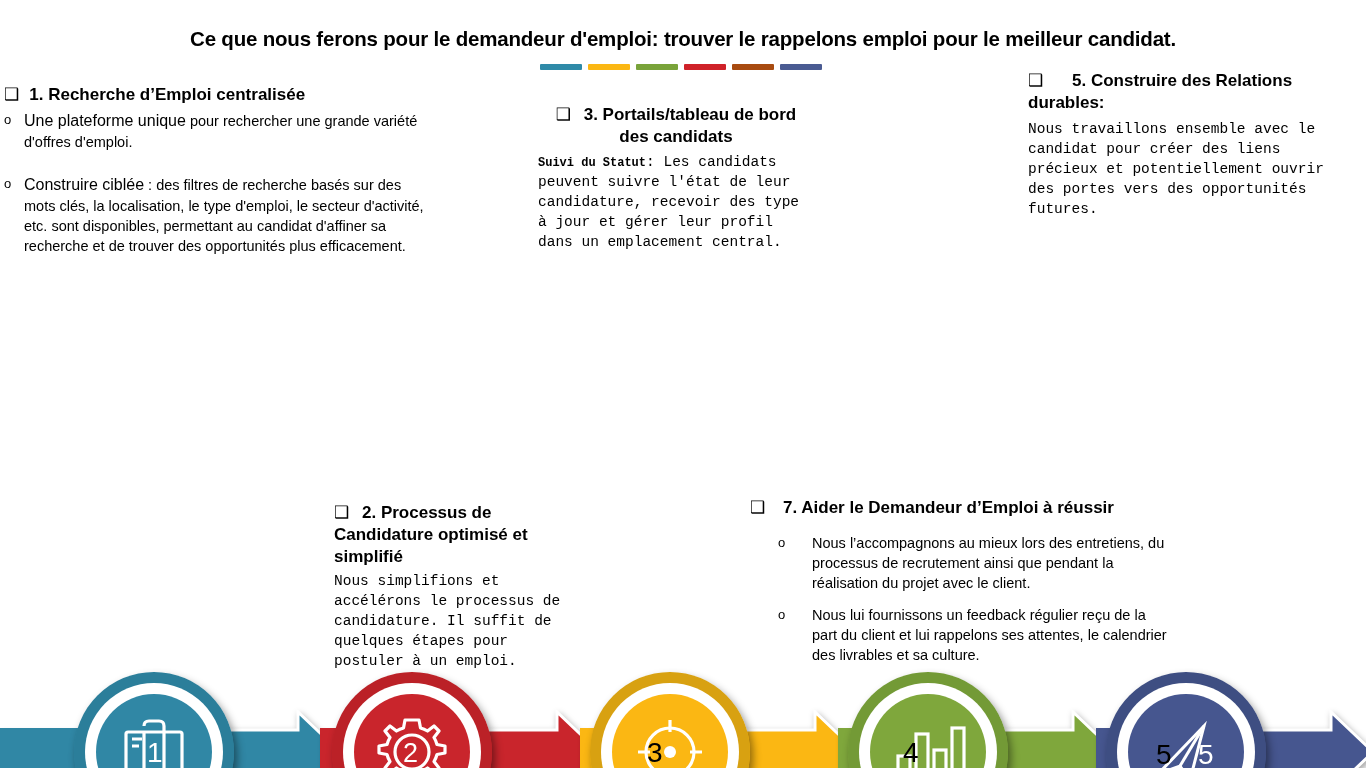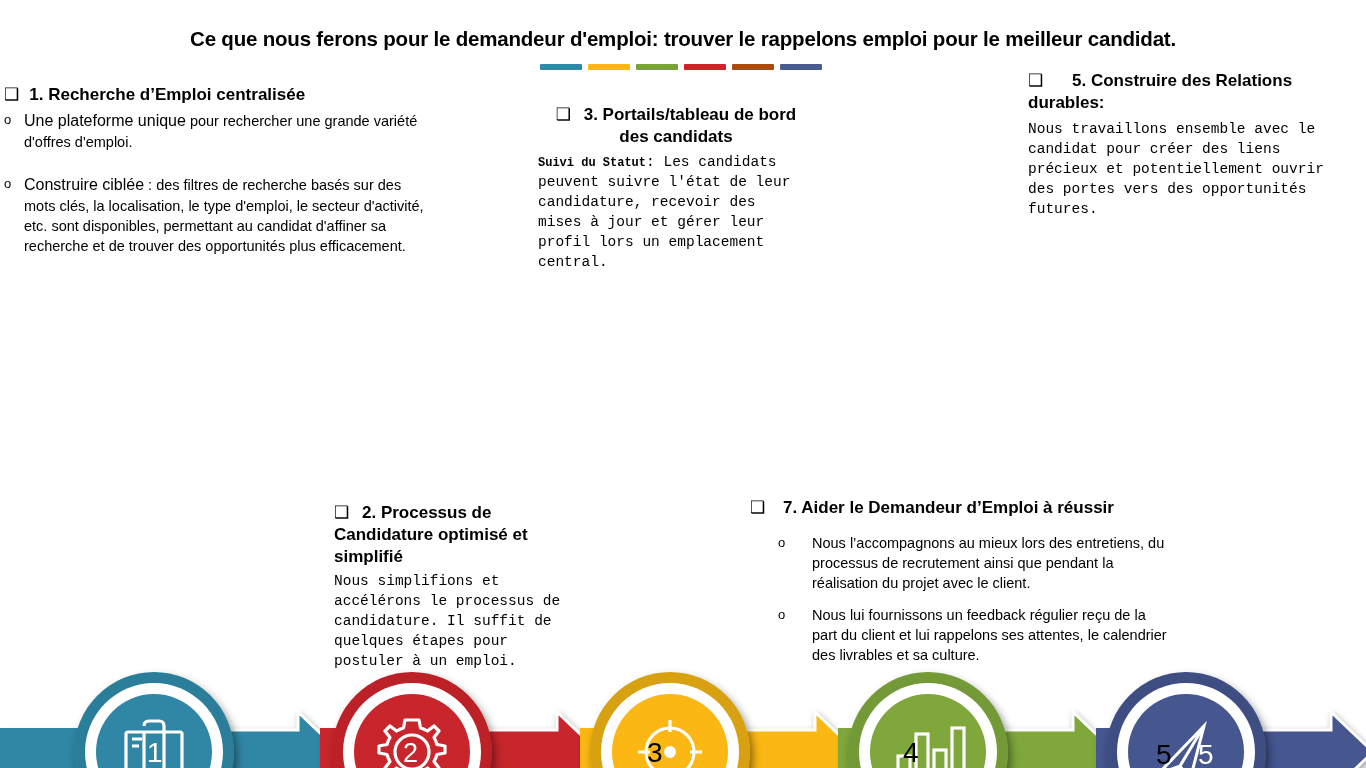--- a/index.html
+++ b/index.html
@@ -116,21 +116,21 @@
       <span class="tx"><b>Construire ciblée</b><span> : des  filtres de recherche basés sur des mots clés, la localisation, le type d'emploi, le secteur d'activité, etc. sont disponibles, permettant au candidat d'affiner sa recherche et de trouver des opportunités plus efficacement.</span></span>
     </div>
   </div>
 
   <div class="block" id="block3">
     <div class="hd" style="text-align:center;">
       <span class="cb">❑</span>
       <span style="margin-left:8px;">3. Portails/tableau de bord des candidats</span>
     </div>
     <div class="body-p" style="margin-top:4px;">
-      <b style="font-size:12px;">Suivi du Statut</b><span>: Les candidats peuvent suivre l'état de leur candidature, recevoir des mises à jour et gérer leur profil lors un emplacement central.</span>
+      <b style="font-size:12px;">Suivi du Statut</b><span>: Les candidats peuvent suivre l'état de leur candidature, recevoir des type à jour et gérer leur profil dans un emplacement central.</span>
     </div>
   </div>
 
   <div class="block" id="block5">
     <div class="hd">
       <span class="cb">❑</span>
       <span style="margin-left:24px;">5. Construire des Relations durables:</span>
     </div>
     <div class="body-p" style="margin-top:5px;">Nous travaillons ensemble avec le candidat pour créer des liens précieux et potentiellement ouvrir des portes vers des opportunités futures.</div>
   </div>

